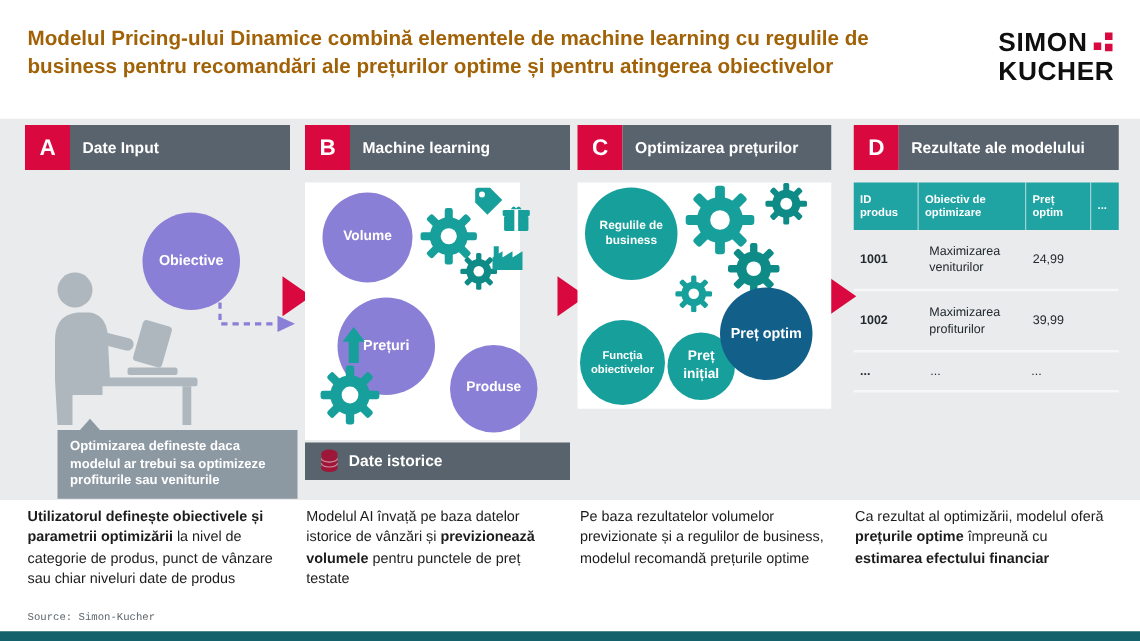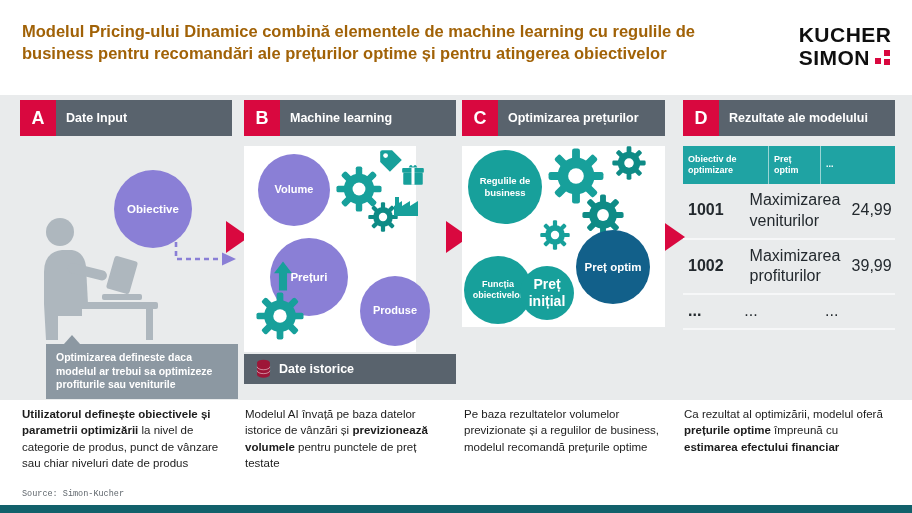--- a/index.html
+++ b/index.html
@@ -45,21 +45,21 @@
   .histbar { position:absolute; left:244px; top:354px; width:212px; height:30px; background:var(--slate,#59636d);
              display:flex; align-items:center; color:#fff; font-weight:bold; font-size:12.5px;text-align:right; }
 
   .desc { position:absolute; top:406px; font-size:11.5px; line-height:1.42; color:#1c1c1c; }
 
   .tbl { position:absolute; left:683px; top:146px; width:212px; }
   .thead { display:flex; background:var(--table-teal,#1fa3a3); color:#fff; font-weight:bold; font-size:9px; }
   .thead > div { padding:4px 5px; display:flex; align-items:center; line-height:1.25; min-height:38px;
                  border-right:1px solid rgba(255,255,255,0.55); }
   .thead > div:last-child { border-right:none; }
-  .trow { display:flex; font-size:16px; color:#23292e; border-bottom:2px solid #f6f7f8;gap:16px; }
+  .trow { display:flex; font-size:10px; color:#23292e; border-bottom:2px solid #f6f7f8;gap:16px; }
   .trow > div { padding:6px 5px; display:flex; align-items:center; line-height:1.3; min-height:47px; }
   .trow.short > div { min-height:30px; }
   .c1 { width:52px; }
   .trow .c1 { font-weight:bold; }
   .c2 { width:86px; }
   .c3 { width:52px; }
   .c4 { width:22px; }
 
   .source { position:absolute; left:22px; top:489px; font-size:8.5px; color:#5f666c;font-family:Liberation Mono, monospace; }
   .footbar { position:absolute; left:0; top:505px; width:912px; height:8px; background:var(--footer-teal,#12616b); }
@@ -81,22 +81,22 @@
     </symbol>
   </defs>
 </svg>
 
 <div class="canvas">
 
   <div class="band"></div>
 
   <div class="hdr-title">Modelul Pricing-ului Dinamice combină elementele de machine learning cu regulile de business pentru recomandări ale prețurilor optime și pentru atingerea obiectivelor</div>
   <div class="logo">
+    <div><span>SIMON</span><span class="dots"><i></i><i></i><i></i></span></div>
     <div>KUCHER</div>
-    <div><span>SIMON</span><span class="dots"><i></i><i></i><i></i></span></div>
   </div>
 
   <div class="phead" style="left:20px;width:212px">
     <div class="letter">A</div>
     <div class="ptitle">Date Input</div>
   </div>
   <div class="phead" style="left:244px;width:212px">
     <div class="letter">B</div>
     <div class="ptitle">Machine learning</div>
   </div>
@@ -214,31 +214,32 @@
       </svg>
     <svg class="icon" style="left:120px;top:48px;width:42px;height:42px;fill:var(--teal-dark,#0e8b86)">
         <use href="#gear"></use>
       </svg>
     <svg class="icon" style="left:78px;top:74px;width:30px;height:30px;fill:var(--teal,#17a09b)">
         <use href="#gear"></use>
       </svg>
 
     <div class="bubble tealbg" style="left:2px;top:110px;width:68px;height:68px;font-size:9px">Funcția obiectivelor</div>
 
-    <div class="bubble tealbg" style="left:58px;top:120px;width:54px;height:54px;font-size:14px">Preț inițial</div>
+    <div class="bubble tealbg" style="left:72px;top:120px;width:54px;height:54px;font-size:11px">Preț inițial</div>
 
     <div class="bubble bluebg" style="left:114px;top:84px;width:74px;height:74px;font-size:11.5px">Preț optim</div>
   </div>
 
   <div class="desc" style="left:464px;width:196px">
     <span>Pe baza rezultatelor volumelor previzionate și a regulilor de business, modelul recomandă prețurile optime</span>
   </div>
 
   <div class="tbl">
     <div class="thead">
+      <div class="c1">ID produs</div>
       <div class="c2">Obiectiv de optimizare</div>
       <div class="c3">Preț optim</div>
       <div class="c4">...</div>
     </div>
     <div class="trow">
       <div class="c1">1001</div>
       <div class="c2">Maximizarea veniturilor</div>
       <div class="c3">24,99</div>
       <div class="c4"></div>
     </div>

